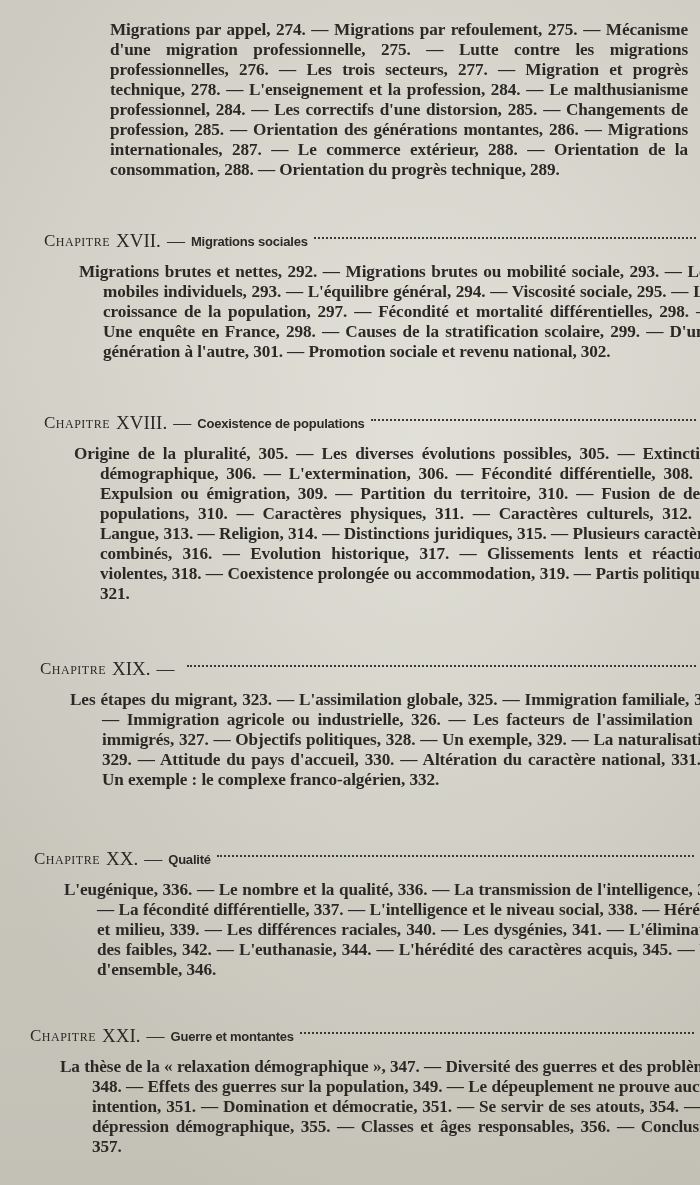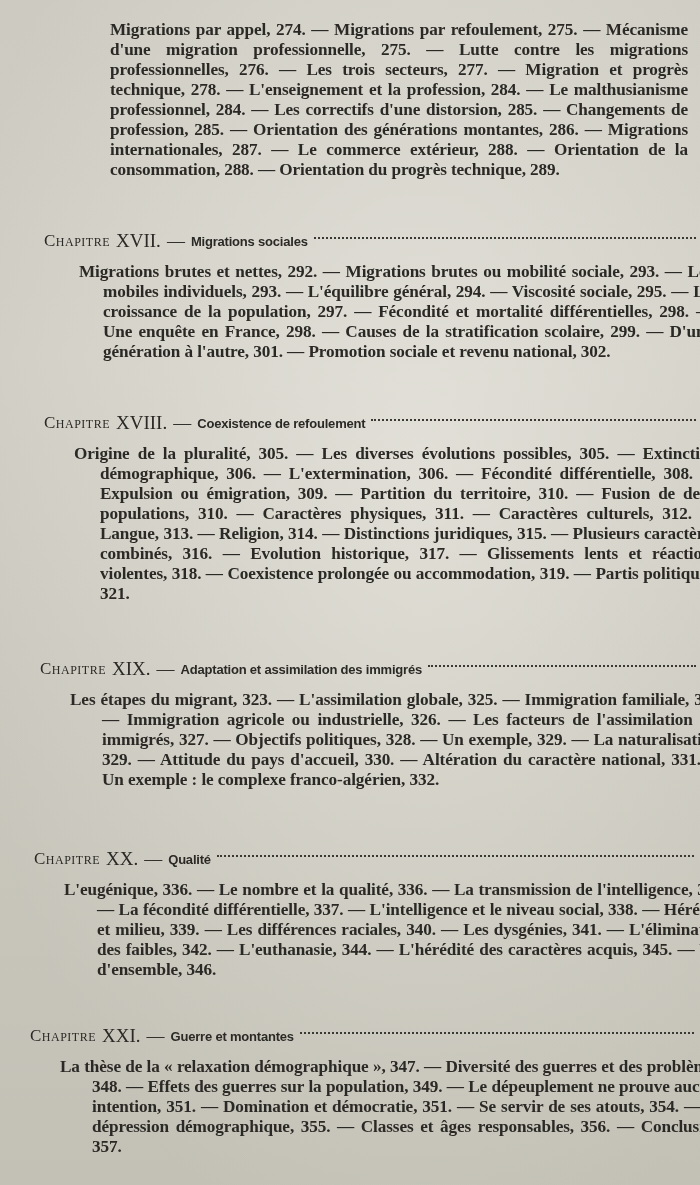--- a/index.html
+++ b/index.html
@@ -82,30 +82,29 @@
   <span class="dash">—</span>
   <span class="title">Migrations sociales</span>
   <span class="leader"></span>
 </div>
 <div class="block para" style="left:79px; top:262px; width:610px; text-indent:0; padding-left:24px; text-indent:-24px;">Migrations brutes et nettes, 292. — Migrations brutes ou mobilité sociale, 293. — Les mobiles individuels, 293. — L'équilibre général, 294. — Viscosité sociale, 295. — La croissance de la population, 297. — Fécondité et mortalité différentielles, 298. — Une enquête en France, 298. — Causes de la stratification scolaire, 299. — D'une génération à l'autre, 301. — Promotion sociale et revenu national, 302.</div>
 
 <div class="chapter" style="left:44px; top:412px; width:652px;">
   <span class="label">Chapitre</span>
   <span class="num">XVIII.</span>
   <span class="dash">—</span>
-  <span class="title">Coexistence de refoulement</span>
+  <span class="title">Coexistence de populations</span>
   <span class="leader"></span>
 </div>
 <div class="block para" style="left:74px; top:444px; width:618px; padding-left:26px; text-indent:-26px;">Origine de la pluralité, 305. — Les diverses évolutions possibles, 305. — Extinction démographique, 306. — L'extermination, 306. — Fécondité différentielle, 308. — Expulsion ou émigration, 309. — Partition du territoire, 310. — Fusion de deux populations, 310. — Caractères physiques, 311. — Caractères culturels, 312. — Langue, 313. — Religion, 314. — Distinctions juridiques, 315. — Plusieurs caractères combinés, 316. — Evolution historique, 317. — Glissements lents et réactions violentes, 318. — Coexistence prolongée ou accommodation, 319. — Partis politiques, 321.</div>
 
 <div class="chapter" style="left:40px; top:658px; width:656px;">
   <span class="label">Chapitre</span>
   <span class="num">XIX.</span>
   <span class="dash">—</span>
-  <span class="title">Adaptation et assimilation des immigrés</span>
   <span class="leader"></span>
 </div>
 <div class="block para" style="left:70px; top:690px; width:622px; padding-left:32px; text-indent:-32px;">Les étapes du migrant, 323. — L'assimilation globale, 325. — Immigration familiale, 326. — Immigration agricole ou industrielle, 326. — Les facteurs de l'assimilation des immigrés, 327. — Objectifs politiques, 328. — Un exemple, 329. — La naturalisation, 329. — Attitude du pays d'accueil, 330. — Altération du caractère national, 331. — Un exemple : le complexe franco-algérien, 332.</div>
 
 <div class="chapter" style="left:34px; top:848px; width:660px;">
   <span class="label">Chapitre</span>
   <span class="num">XX.</span>
   <span class="dash">—</span>
   <span class="title">Qualité</span>
   <span class="leader"></span>

